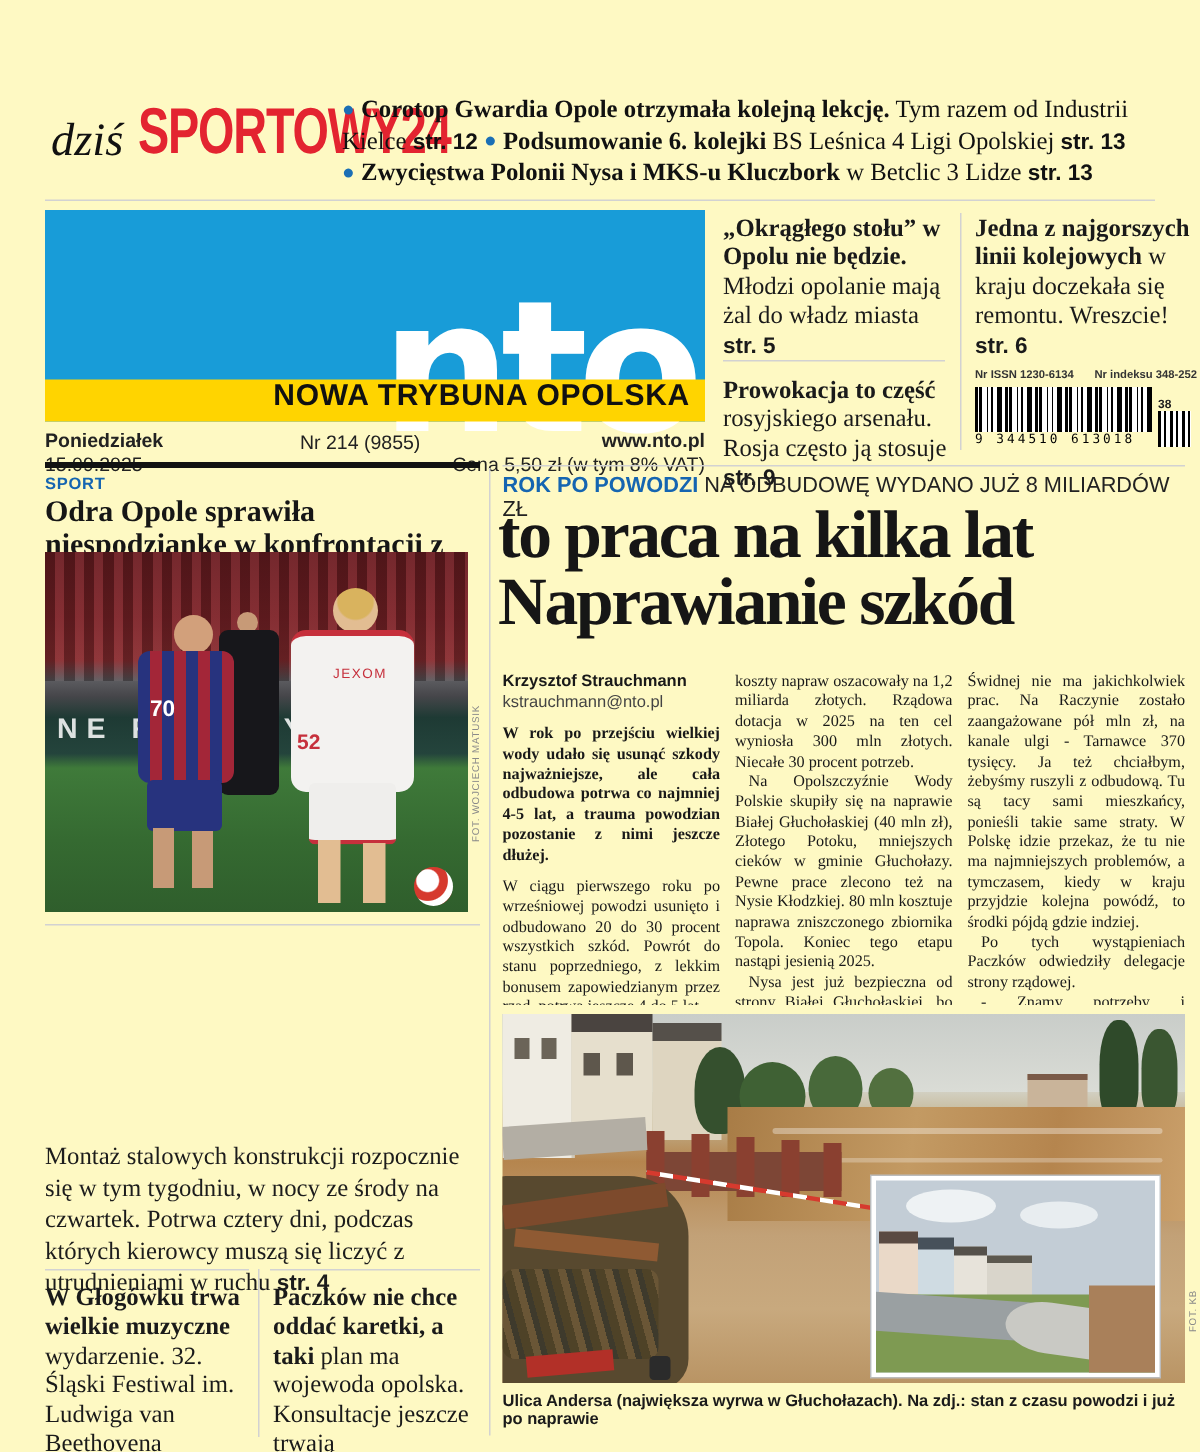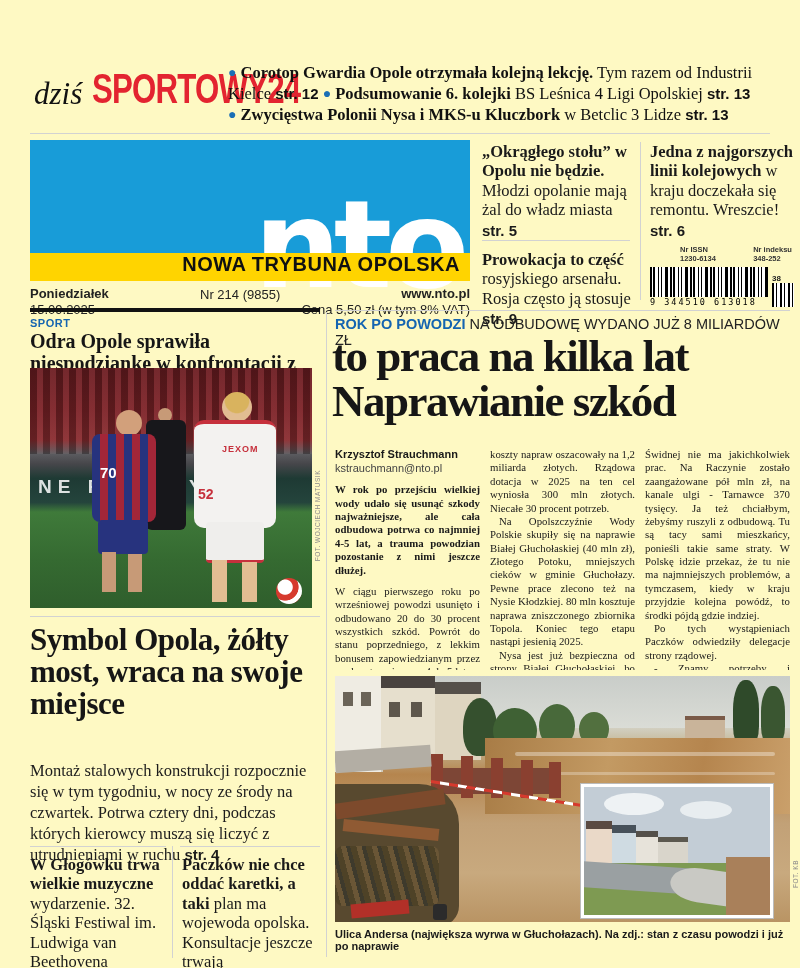--- a/index.html
+++ b/index.html
@@ -25,21 +25,21 @@
   #bluebox{left:30px;top:140px;width:440px;height:141px;background:#189cd8;}
   #nto{right:8px;bottom:-12px;color:#fff;font-family:"DejaVu Sans",sans-serif;
        font-weight:800;font-size:122px;line-height:.78;letter-spacing:-7px;}
   #yellowstrip{left:30px;top:253px;width:440px;height:28px;background:#ffd400;
                display:flex;align-items:flex-start;justify-content:flex-end;padding-right:10px;box-sizing:border-box;}
   #tagline{font-weight:800;font-size:20px;color:#111;letter-spacing:.5px;}
   .mh-small{font-size:13px;line-height:1.25;color:#222;}
   
   .teaser{font-family:"Liberation Serif",serif;font-size:16.5px;line-height:1.18;color:#1a1a1a;}
   .teaser .pg{font-size:15px;display:block;margin-top:2px;}
-  .tiny{font-size:7.5px;font-weight:700;color:#333;margin-left:30px;}
+  .tiny{font-size:7.5px;font-weight:700;color:#333;}
   #barcode-bars{width:118px;height:30px;background:repeating-linear-gradient(90deg,
       #000 0 2px,#fff 2px 3px,#000 3px 5px,#fff 5px 8px,#000 8px 9px,#fff 9px 11px,
       #000 11px 12px,#fff 12px 15px,#000 15px 18px,#fff 18px 20px);}
   #barcode-digits{font-family:"DejaVu Sans Mono",monospace;font-size:8.5px;letter-spacing:2px;color:#000;}
   #barcode-addon{width:22px;height:24px;background:repeating-linear-gradient(90deg,
       #000 0 2px,#fff 2px 4px,#000 4px 5px,#fff 5px 8px);}
   
   .kicker-blue{color:#1565b1;font-weight:800;}
   .headline-serif{font-family:"Liberation Serif",serif;font-weight:800;color:#161616;}
   
@@ -143,33 +143,32 @@
 
     <div class="abs" style="left:86px;top:42px;width:26px;height:26px;border-radius:50%;background:#d2a07b;"></div>
     <div class="abs" style="left:62px;top:66px;width:64px;height:88px;border-radius:8px;background:repeating-linear-gradient(90deg,#27337e 0 8px,#a32638 8px 16px);"></div>
     <div class="abs" style="left:70px;top:96px;width:22px;height:16px;color:#fff;font-weight:800;font-size:15px;">70</div>
     <div class="abs" style="left:68px;top:152px;width:50px;height:34px;background:#27337e;border-radius:4px;"></div>
     <div class="abs" style="left:72px;top:184px;width:14px;height:40px;background:#c79a77;"></div>
     <div class="abs" style="left:98px;top:186px;width:14px;height:38px;background:#c79a77;"></div>
 
     <div class="abs" style="left:192px;top:24px;width:30px;height:30px;border-radius:50%;background:radial-gradient(circle at 50% 30%,#d9b35e 0 45%,#e2bd92 50%);"></div>
     <div class="abs" style="left:164px;top:52px;width:82px;height:104px;border-radius:10px;background:#f3f2f0;border-top:4px solid #c6303c;"></div>
-    <div class="abs" style="left:192px;top:76px;width:50px;height:12px;color:#c6303c;font-weight:700;font-size:9px;letter-spacing:1px;">JEXOM</div>
+    <div class="abs" style="left:192px;top:76px;width:50px;height:12px;color:#c6303c;font-weight:400;font-size:9px;letter-spacing:1px;">JEXOM</div>
     <div class="abs" style="left:168px;top:118px;width:20px;height:16px;color:#c6303c;font-weight:800;font-size:14px;">52</div>
     <div class="abs" style="left:176px;top:154px;width:58px;height:38px;background:#efeeec;border-radius:4px;border-bottom:3px solid #c6303c;"></div>
     <div class="abs" style="left:182px;top:192px;width:15px;height:42px;background:#e2bd92;"></div>
     <div class="abs" style="left:212px;top:194px;width:15px;height:40px;background:#e2bd92;"></div>
 
     <div class="abs" style="left:246px;top:210px;width:26px;height:26px;border-radius:50%;background:radial-gradient(circle at 35% 35%,#fff 0 30%,#d63a2e 34% 55%,#fff 58% 75%,#b52a22 78%);"></div>
   </div>
   <div class="credit" style="left:314px;top:470px;">FOT. WOJCIECH MATUSIK</div>
 
   <div class="abs rule" style="left:30px;top:616px;width:290px;"></div>
 
-  <div class="abs headline-serif" style="left:30px;top:624px;width:292px;font-size:31px;line-height:1.04;letter-spacing:-.5px;">Symbol Opola, żółty most, wraca na swoje miejsce</div>
   <div class="abs serif" style="left:30px;top:760px;width:292px;font-size:16.5px;line-height:1.28;">
     <span>Montaż stalowych konstrukcji rozpocznie się w tym tygodniu, w nocy ze środy na czwartek. Potrwa cztery dni, podczas których kierowcy muszą się liczyć z utrudnieniami w ruchu </span><span class="pg" style="font-size:15px;">str. 4</span>
   </div>
 
   <div class="abs rule" style="left:30px;top:846px;width:136px;"></div>
   <div class="abs rule" style="left:180px;top:846px;width:140px;"></div>
   <div class="abs vrule" style="left:172px;top:846px;height:112px;"></div>
   <div class="abs boxtxt" style="left:30px;top:855px;width:136px;">
     <span class="b">W Głogówku trwa wielkie muzyczne</span><span> wydarzenie. 32. Śląski Festiwal im. Ludwiga van Beethovena</span>
     

